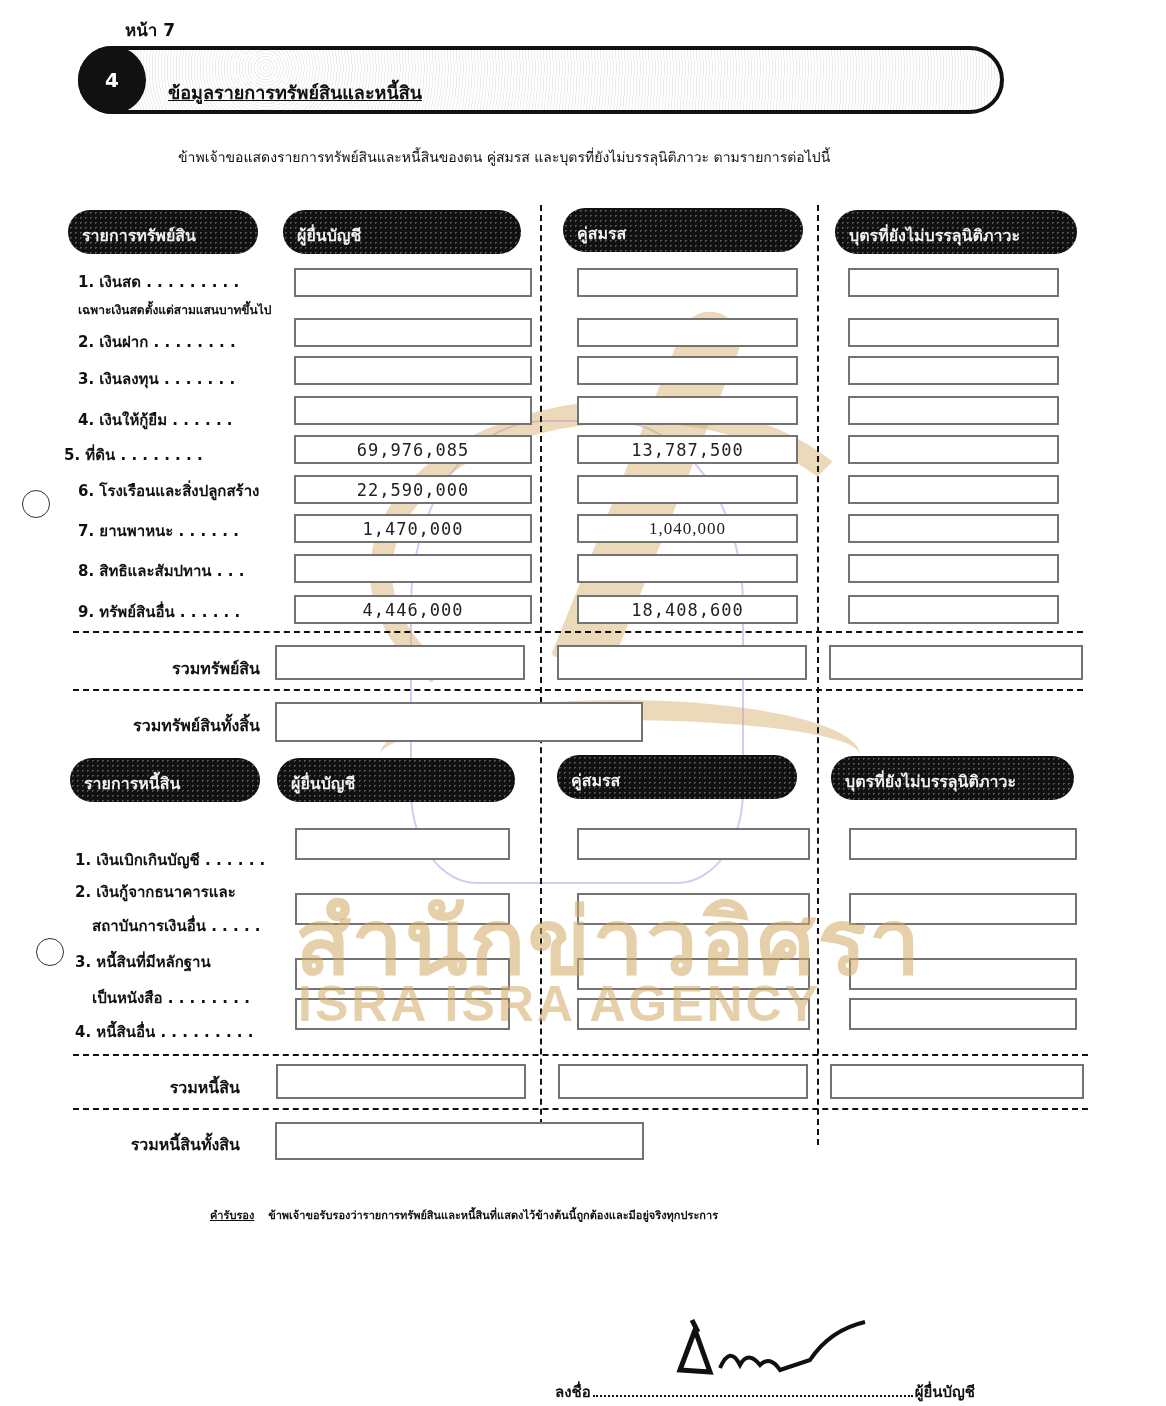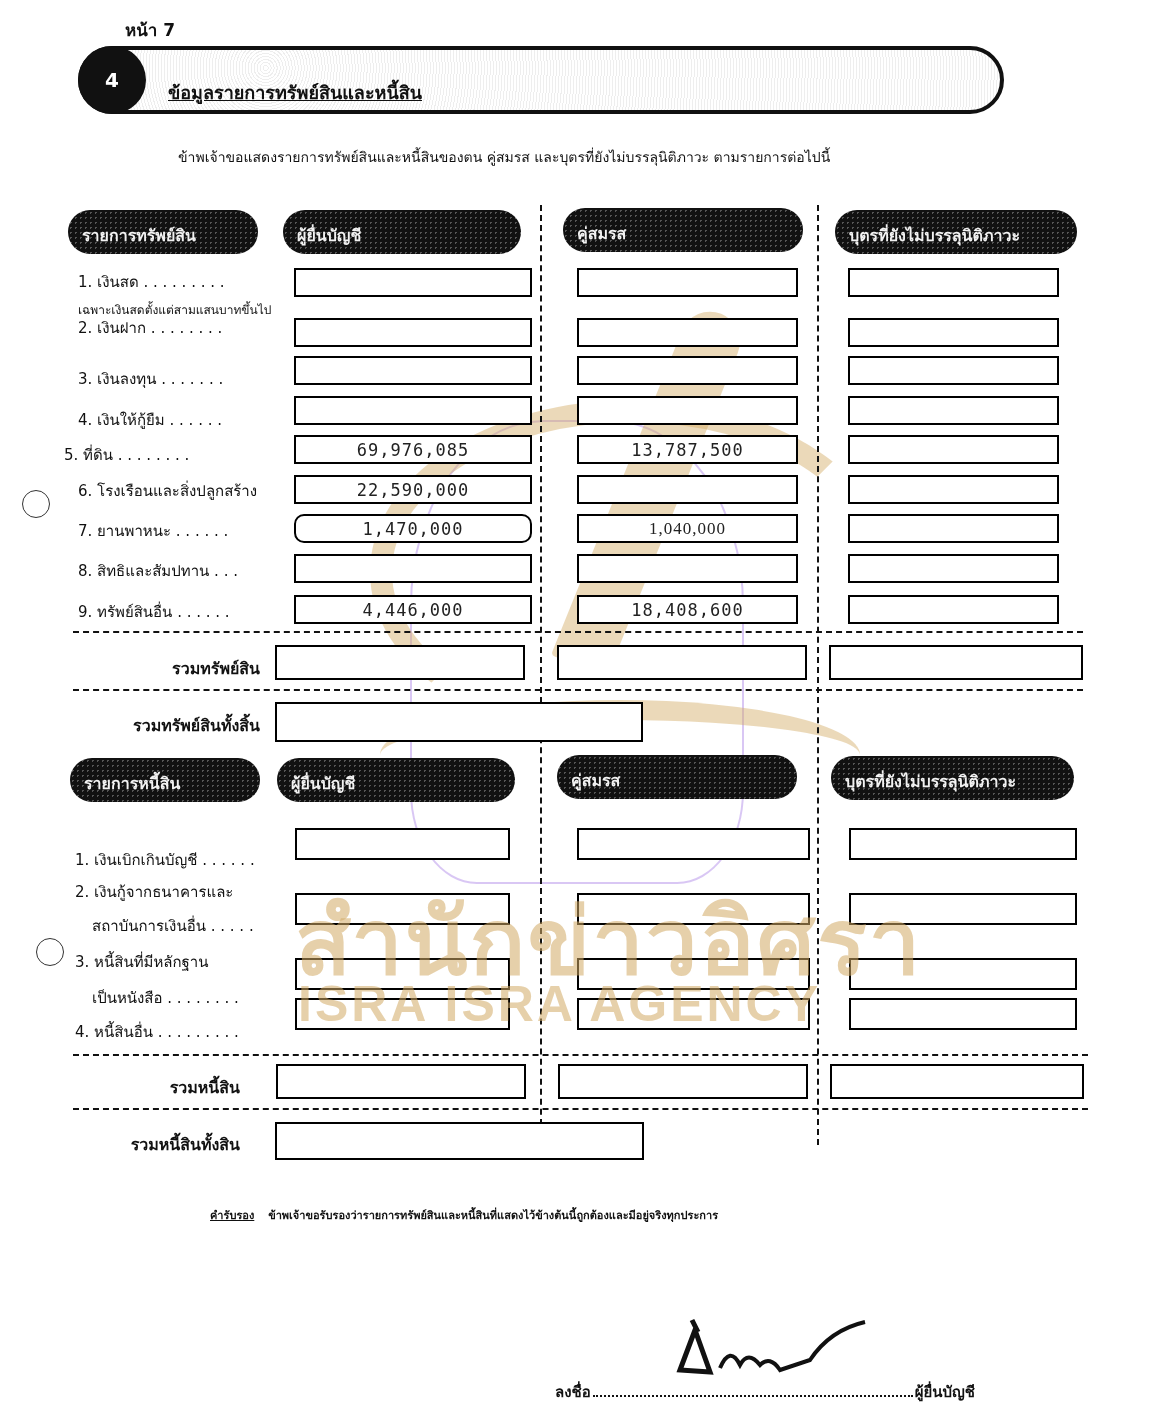--- a/index.html
+++ b/index.html
@@ -23,23 +23,23 @@
   .section-title { left: 168px; top: 78px; font-size: 18px; font-weight: bold; text-decoration: underline; }
   .intro { left: 178px; top: 146px; font-size: 14px; font-weight: normal; }
 
   .pill {
     height: 44px; border-radius: 22px; background: #111; color: #f2f2f2;
     font-size: 16px; font-weight: bold; display: flex; align-items: flex-end;
     padding: 0 14px 6px 14px; box-sizing: border-box;
     background-image: radial-gradient(#555 1px, transparent 1px);
     background-size: 5px 5px; text-shadow: 0 0 1px #000;
   }
-  .label { font-size: 15px; font-weight: normal; white-space: nowrap; }
+  .label { font-size: 15px; font-weight: bold; white-space: nowrap; }
   .label.small { font-size: 12px; }
-  .box { border: 2px solid #000000; box-sizing: border-box; background: #fff;
+  .box { border: 2px solid #737373; box-sizing: border-box; background: #fff;
     display: flex; align-items: center; justify-content: center;
     font-family: "DejaVu Sans Mono", "Liberation Mono", monospace; font-size: 17px; color: #222; letter-spacing: 1px; }
   .vdash { border-left: 2px dashed #111; width: 0; }
   .hdash { border-top: 2px dashed #111; height: 0; }
   .total-label { font-size: 16px; font-weight: bold; text-align: right; }
   .cert { left: 210px; top: 1206px; font-size: 11px; font-weight: bold; }
   .cert .u { text-decoration: underline; margin-right: 10px; }
   .sign { left: 555px; top: 1380px; font-size: 15px; font-weight: bold; }
   .sign .dots { display: inline-block; width: 320px; border-bottom: 2px dotted #111; margin: 0 2px; }
   .watermark-th { left: 295px; top: 868px; font-size: 92px; font-weight: bold; color: rgba(210,170,100,0.55); letter-spacing: 2px; }
@@ -71,21 +71,21 @@
 <div class="abs pill" style="left:283px; top:210px; width:238px;">ผู้ยื่นบัญชี</div>
 <div class="abs pill" style="left:563px; top:208px; width:240px;">คู่สมรส</div>
 <div class="abs pill" style="left:835px; top:210px; width:242px;">บุตรที่ยังไม่บรรลุนิติภาวะ</div>
 
 <div class="abs label" style="left:78px; top:270px;">1. เงินสด . . . . . . . . .</div>
 <div class="abs label small" style="left:78px; top:300px;">เฉพาะเงินสดตั้งแต่สามแสนบาทขึ้นไป</div>
 <div class="abs box" style="left:294px; top:268px; width:238px; height:29px;"></div>
 <div class="abs box" style="left:577px; top:268px; width:221px; height:29px;"></div>
 <div class="abs box" style="left:848px; top:268px; width:211px; height:29px;"></div>
 
-<div class="abs label" style="left:78px; top:316px;">2. เงินฝาก . . . . . . . .</div>
+<div class="abs label" style="left:78px; top:330px;">2. เงินฝาก . . . . . . . .</div>
 <div class="abs box" style="left:294px; top:318px; width:238px; height:29px;"></div>
 <div class="abs box" style="left:577px; top:318px; width:221px; height:29px;"></div>
 <div class="abs box" style="left:848px; top:318px; width:211px; height:29px;"></div>
 
 <div class="abs label" style="left:78px; top:367px;">3. เงินลงทุน . . . . . . .</div>
 <div class="abs box" style="left:294px; top:356px; width:238px; height:29px;"></div>
 <div class="abs box" style="left:577px; top:356px; width:221px; height:29px;"></div>
 <div class="abs box" style="left:848px; top:356px; width:211px; height:29px;"></div>
 
 <div class="abs label" style="left:78px; top:408px;">4. เงินให้กู้ยืม . . . . . .</div>
@@ -97,21 +97,21 @@
 <div class="abs box" style="left:294px; top:435px; width:238px; height:29px;">69,976,085</div>
 <div class="abs box" style="left:577px; top:435px; width:221px; height:29px;">13,787,500</div>
 <div class="abs box" style="left:848px; top:435px; width:211px; height:29px;"></div>
 
 <div class="abs label" style="left:78px; top:479px;">6. โรงเรือนและสิ่งปลูกสร้าง</div>
 <div class="abs box" style="left:294px; top:475px; width:238px; height:29px;">22,590,000</div>
 <div class="abs box" style="left:577px; top:475px; width:221px; height:29px;"></div>
 <div class="abs box" style="left:848px; top:475px; width:211px; height:29px;"></div>
 
 <div class="abs label" style="left:78px; top:519px;">7. ยานพาหนะ . . . . . .</div>
-<div class="abs box" style="left:294px; top:514px; width:238px; height:29px;border-radius:10px;">1,470,000</div>
+<div class="abs box" style="left:294px; top:514px; width:238px; height:29px;">1,470,000</div>
 <div class="abs box" style="left:577px; top:514px; width:221px; height:29px;font-family:Liberation Serif, serif;">1,040,000</div>
 <div class="abs box" style="left:848px; top:514px; width:211px; height:29px;"></div>
 
 <div class="abs label" style="left:78px; top:559px;">8. สิทธิและสัมปทาน . . .</div>
 <div class="abs box" style="left:294px; top:554px; width:238px; height:29px;"></div>
 <div class="abs box" style="left:577px; top:554px; width:221px; height:29px;"></div>
 <div class="abs box" style="left:848px; top:554px; width:211px; height:29px;"></div>
 
 <div class="abs label" style="left:78px; top:600px;">9. ทรัพย์สินอื่น . . . . . .</div>
 <div class="abs box" style="left:294px; top:595px; width:238px; height:29px;">4,446,000</div>

